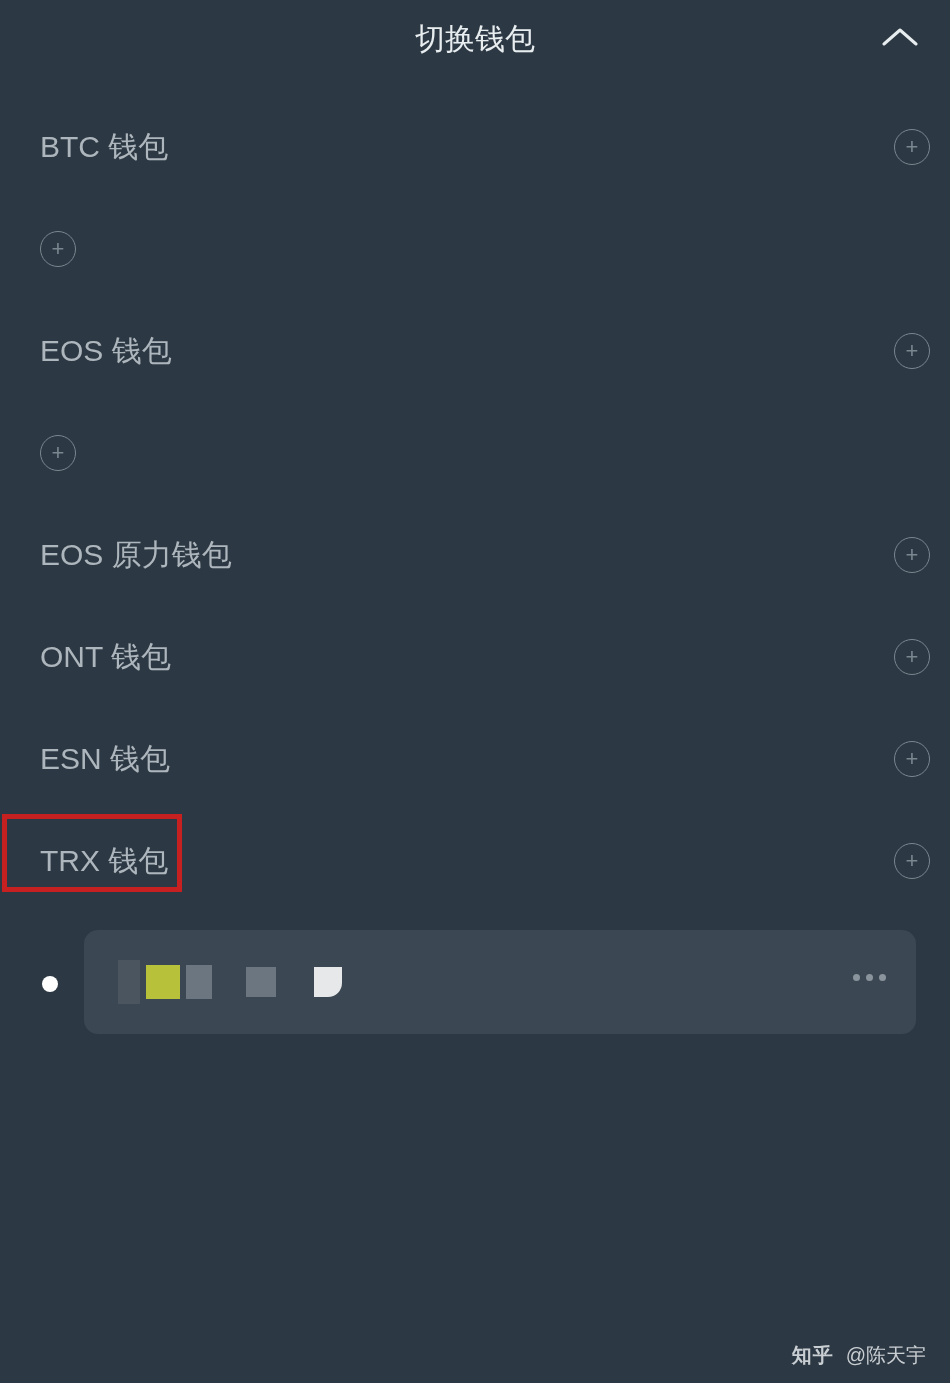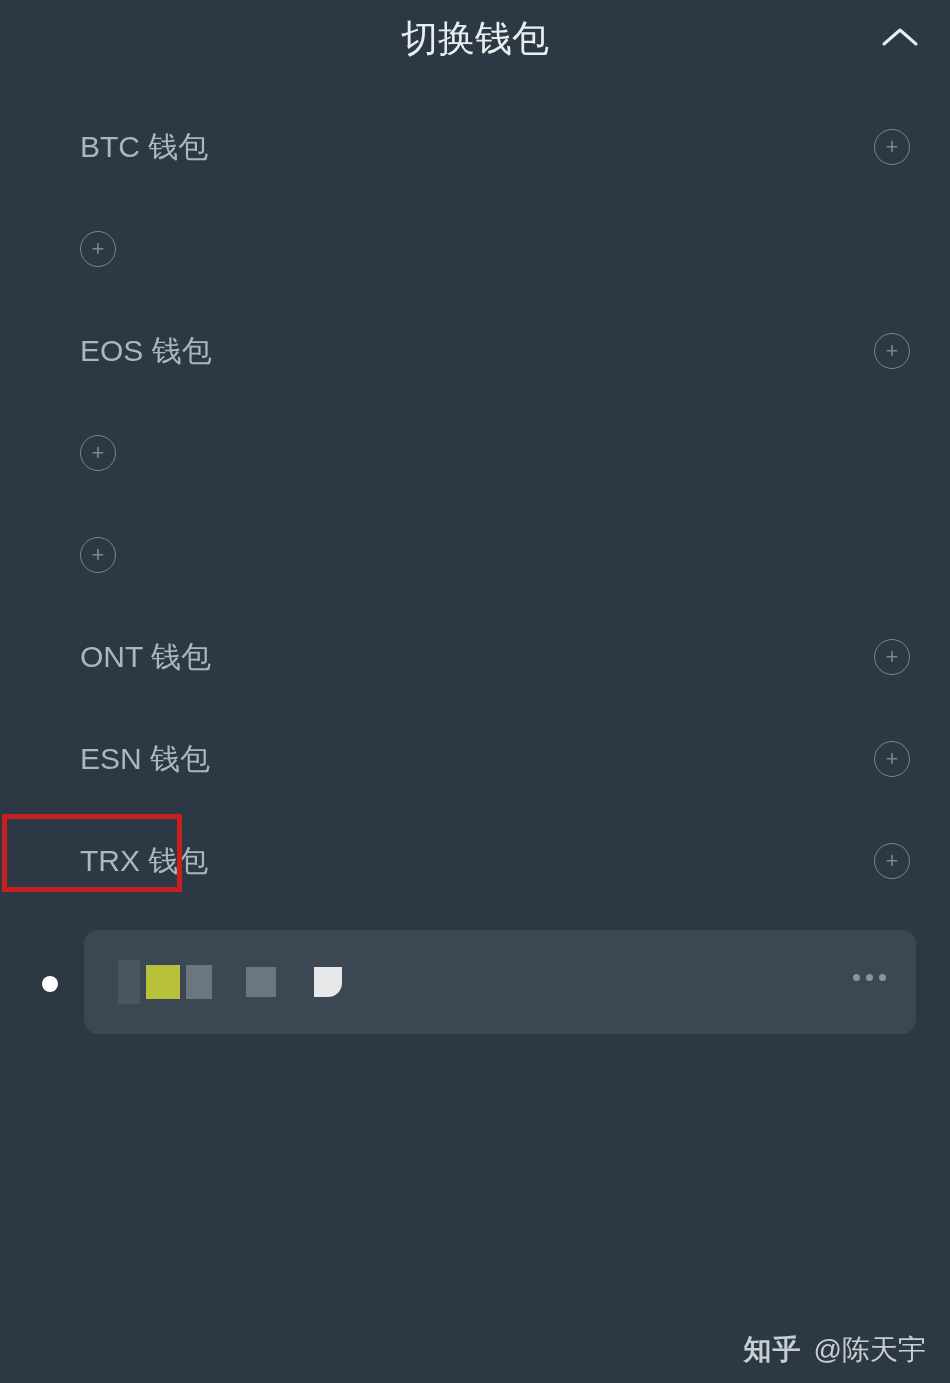--- a/index.html
+++ b/index.html
@@ -17,39 +17,38 @@
       overflow: hidden;
     }
     .header {
       display: flex;
       align-items: center;
       justify-content: center;
       height: 78px;
       position: relative;
     }
     .header-title {
-      font-size: 37px;
+      font-size: 30px;
       color: #e8edf0;
       font-weight: 400;
     }
     .collapse-icon {
       position: absolute;
       right: 32px;
       top: 26px;
     }
     .wallet-list {
       padding-top: 18px;
     }
     .wallet-item {
       display: flex;
       align-items: center;
       justify-content: space-between;
       height: 102px;
-      padding: 0 40px 0 40px;
-      margin-left: 40px;
+      padding: 0 20px 0 40px;
     }
     .wallet-label {
       font-size: 30px;
       color: #aeb6bd;
       font-weight: 400;
     }
     .add-button {
       width: 36px;
       height: 36px;
       border: 1.5px solid #7a8690;
@@ -112,21 +111,21 @@
     .card-dots span {
       width: 7px;
       height: 7px;
       background: #8a949d;
       border-radius: 50%;
     }
     .watermark {
       position: absolute;
       bottom: 14px;
       right: 24px;
-      font-size: 28px;
+      font-size: 20px;
       color: #c9ced2;
       display: flex;
       align-items: center;
       gap: 12px;
     }
     .watermark-logo {
       font-weight: 600;
       letter-spacing: 1px;
     }
   </style>
@@ -159,20 +158,21 @@
     <div class="add-button">
       <span class="add-button-plus">+</span>
     </div>
   </div>
   <div class="wallet-item">
     <div class="add-button">
       <span class="add-button-plus">+</span>
     </div>
   </div>
   <div class="wallet-item">
+    <span class="wallet-label">EOS 原力钱包</span>
     <div class="add-button">
       <span class="add-button-plus">+</span>
     </div>
   </div>
   <div class="wallet-item">
     <span class="wallet-label">ONT 钱包</span>
     <div class="add-button">
       <span class="add-button-plus">+</span>
     </div>
   </div>

